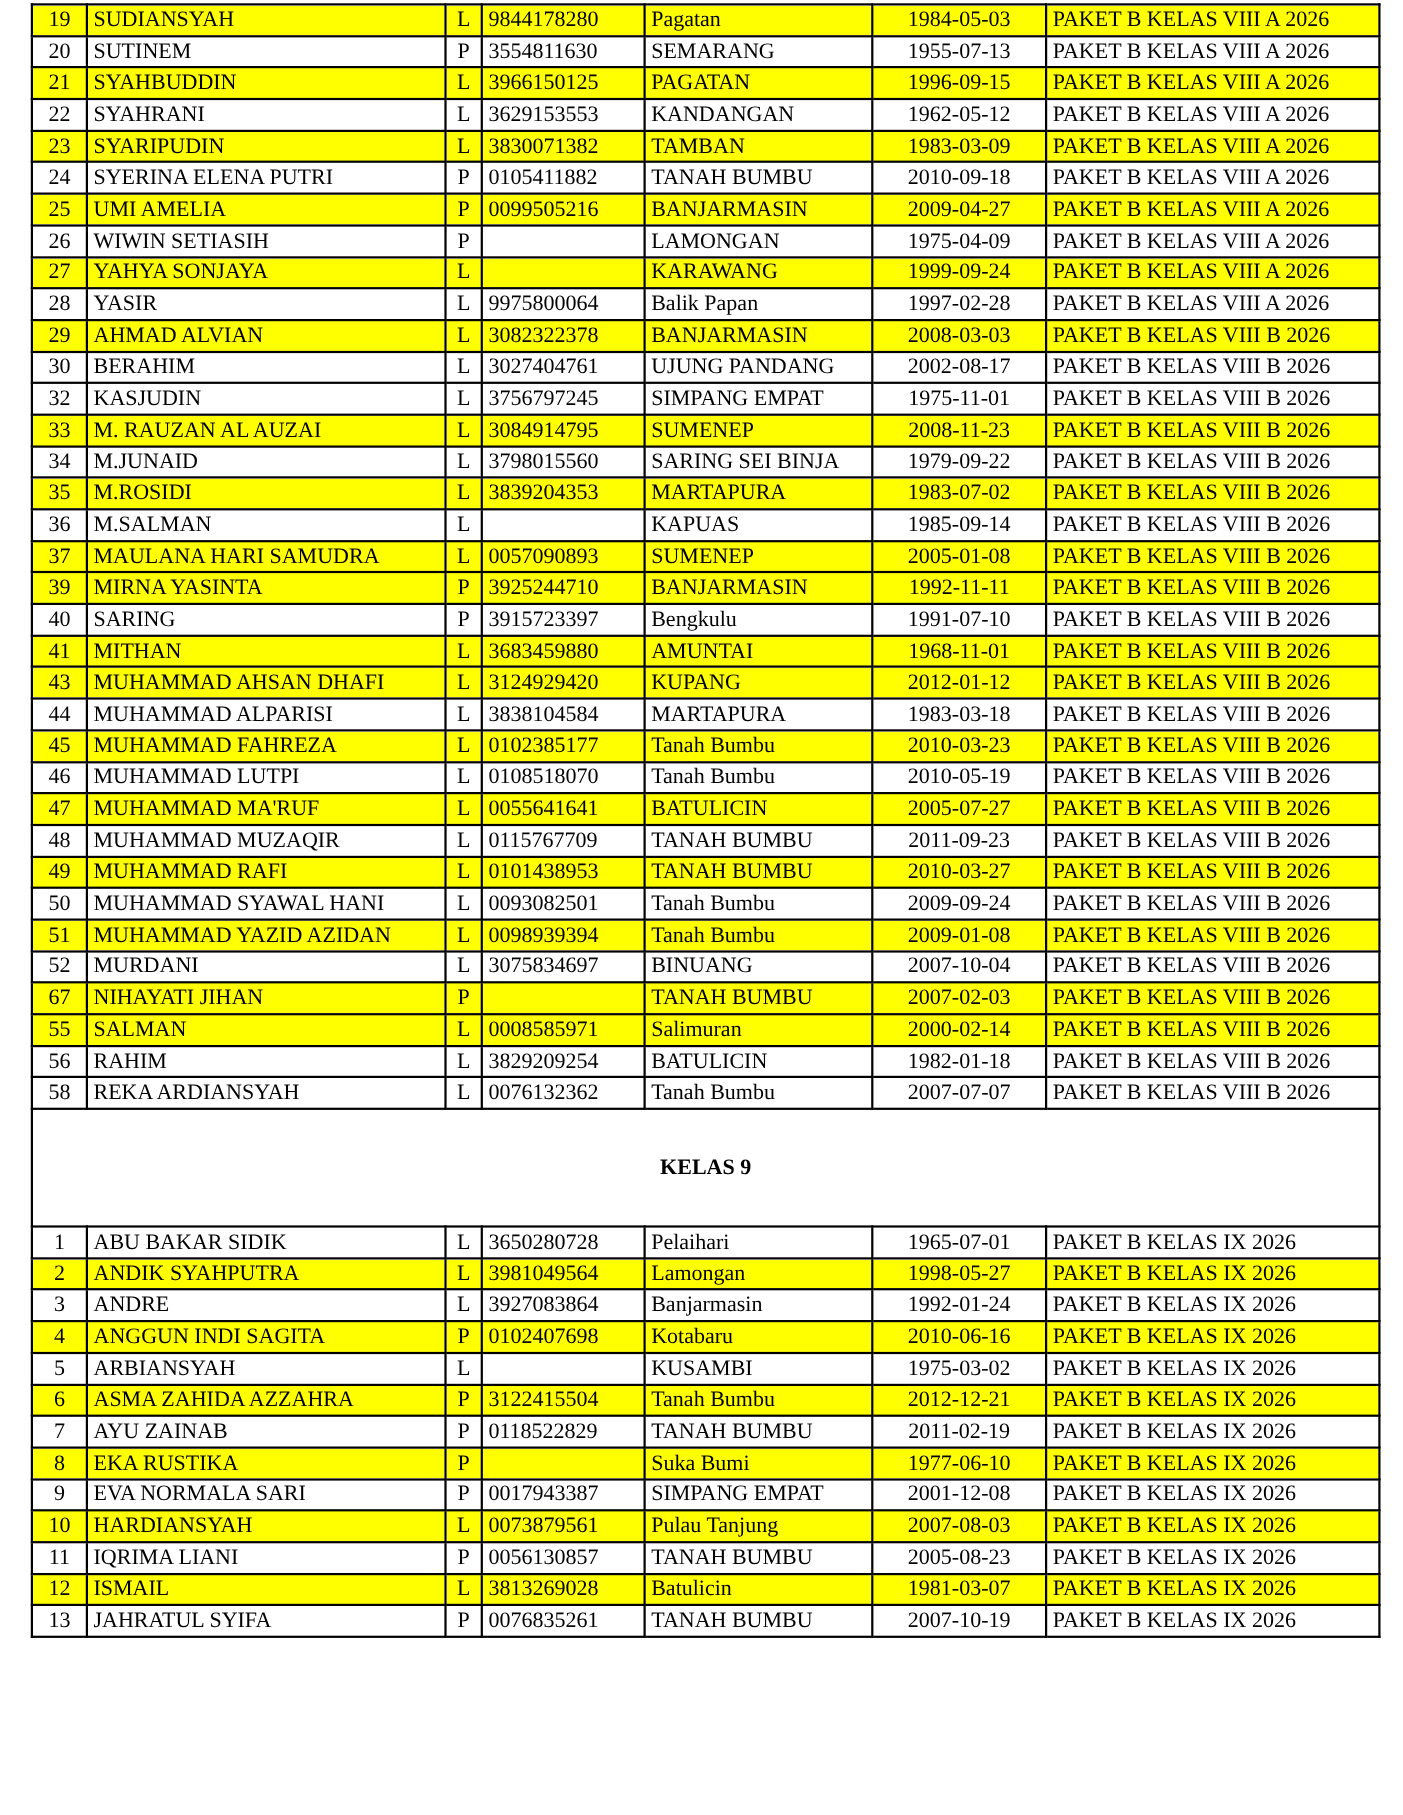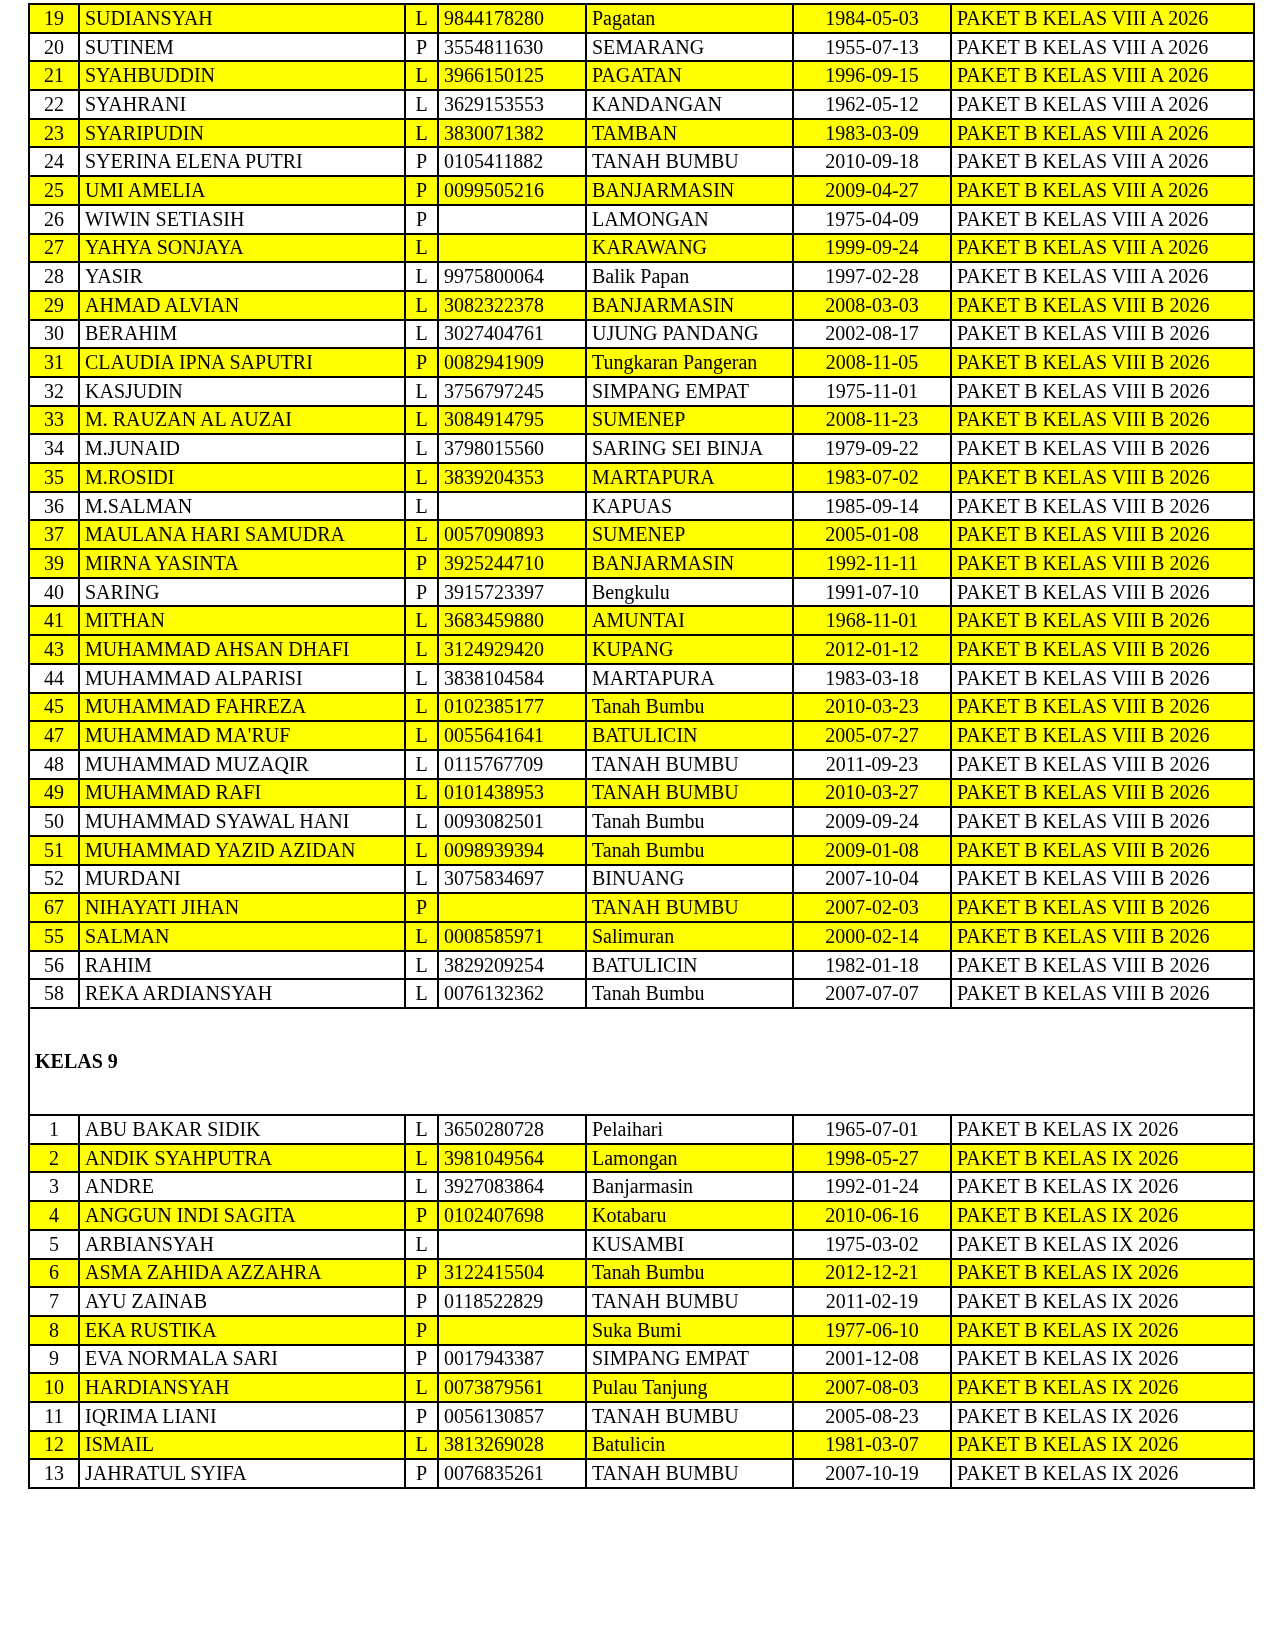--- a/index.html
+++ b/index.html
@@ -29,20 +29,21 @@
     overflow: hidden;
     white-space: nowrap;
     background: #ffffff;
   }
   tr.data-row { height: 28.7px; }
   tr.data-row.hl td { background: #FFFF00; }
   td.c { text-align: center; padding: 0 2px; }
   tr.header-row { height: 107px; }
   td.section-header {
     background: #FFFF00;
+    text-align: center;
     vertical-align: middle;
     font-weight: bold;
     font-size: 48px;
     padding: 0;
   }
 </style>
 </head>
 <body>
 
 <div class="page">
@@ -158,29 +159,20 @@
         </tr>
         <tr class="data-row">
           <td class="c">30</td>
           <td>BERAHIM</td>
           <td class="c">L</td>
           <td>3027404761</td>
           <td>UJUNG PANDANG</td>
           <td class="c">2002-08-17</td>
           <td>PAKET B KELAS VIII B 2026</td>
         </tr>
-        <tr class="data-row hl">
-          <td class="c">31</td>
-          <td>CLAUDIA IPNA SAPUTRI</td>
-          <td class="c">P</td>
-          <td>0082941909</td>
-          <td>Tungkaran Pangeran</td>
-          <td class="c">2008-11-05</td>
-          <td>PAKET B KELAS VIII B 2026</td>
-        </tr>
         <tr class="data-row">
           <td class="c">32</td>
           <td>KASJUDIN</td>
           <td class="c">L</td>
           <td>3756797245</td>
           <td>SIMPANG EMPAT</td>
           <td class="c">1975-11-01</td>
           <td>PAKET B KELAS VIII B 2026</td>
         </tr>
         <tr class="data-row hl">
@@ -273,20 +265,29 @@
           <td class="c">1983-03-18</td>
           <td>PAKET B KELAS VIII B 2026</td>
         </tr>
         <tr class="data-row hl">
           <td class="c">45</td>
           <td>MUHAMMAD FAHREZA</td>
           <td class="c">L</td>
           <td>0102385177</td>
           <td>Tanah Bumbu</td>
           <td class="c">2010-03-23</td>
+          <td>PAKET B KELAS VIII B 2026</td>
+        </tr>
+        <tr class="data-row">
+          <td class="c">46</td>
+          <td>MUHAMMAD LUTPI</td>
+          <td class="c">L</td>
+          <td>0108518070</td>
+          <td>Tanah Bumbu</td>
+          <td class="c">2010-05-19</td>
           <td>PAKET B KELAS VIII B 2026</td>
         </tr>
         <tr class="data-row hl">
           <td class="c">47</td>
           <td>MUHAMMAD MA'RUF</td>
           <td class="c">L</td>
           <td>0055641641</td>
           <td>BATULICIN</td>
           <td class="c">2005-07-27</td>
           <td>PAKET B KELAS VIII B 2026</td>

